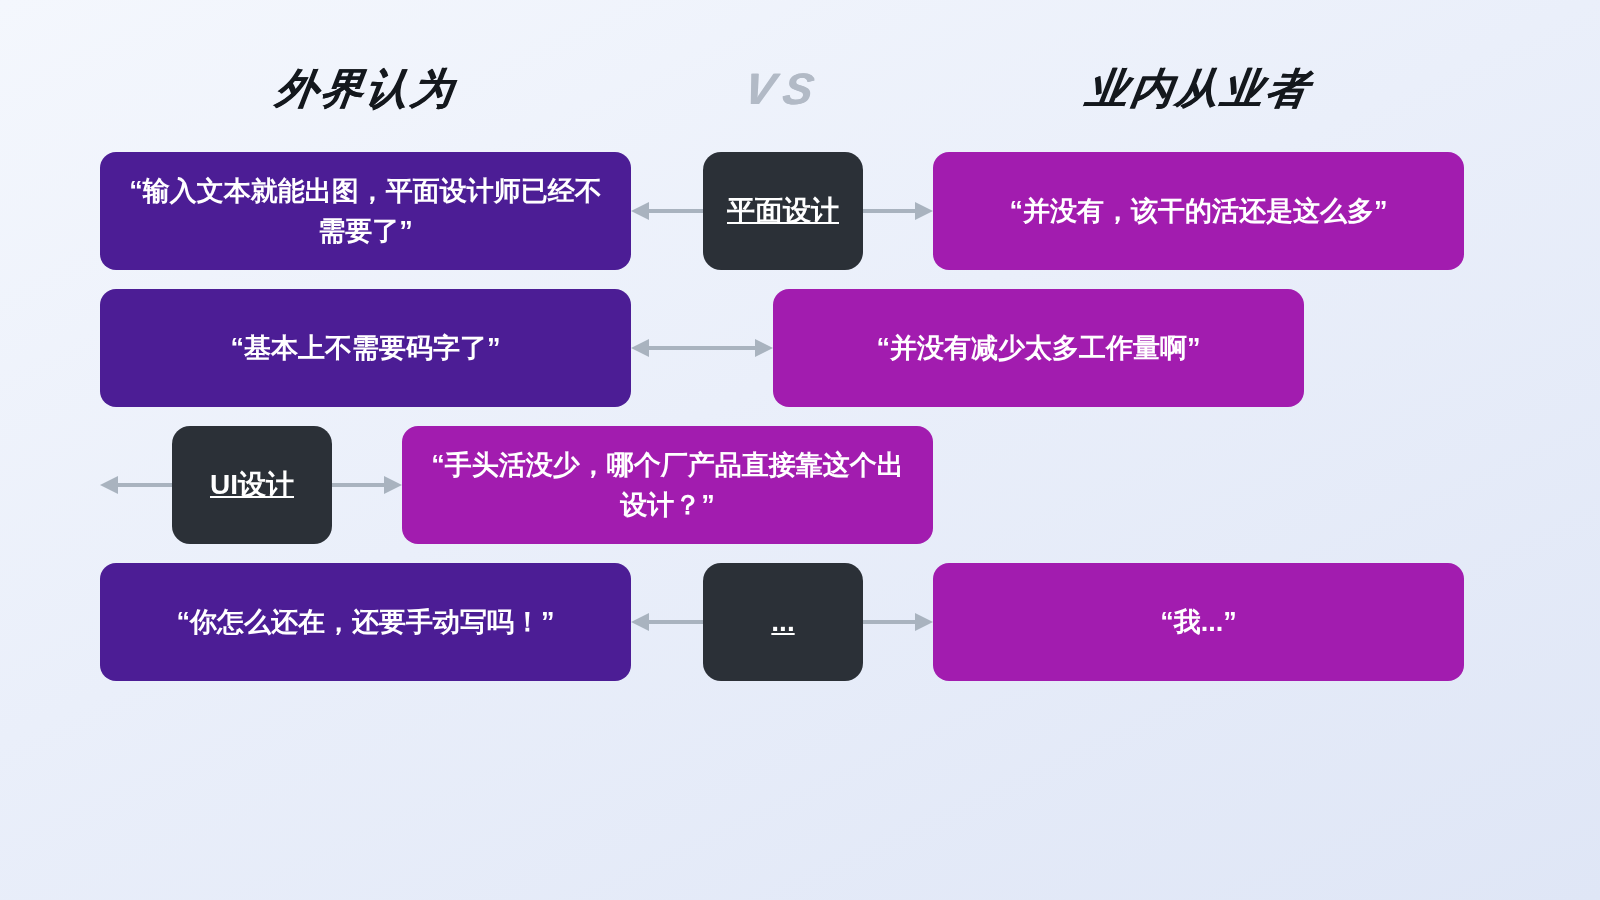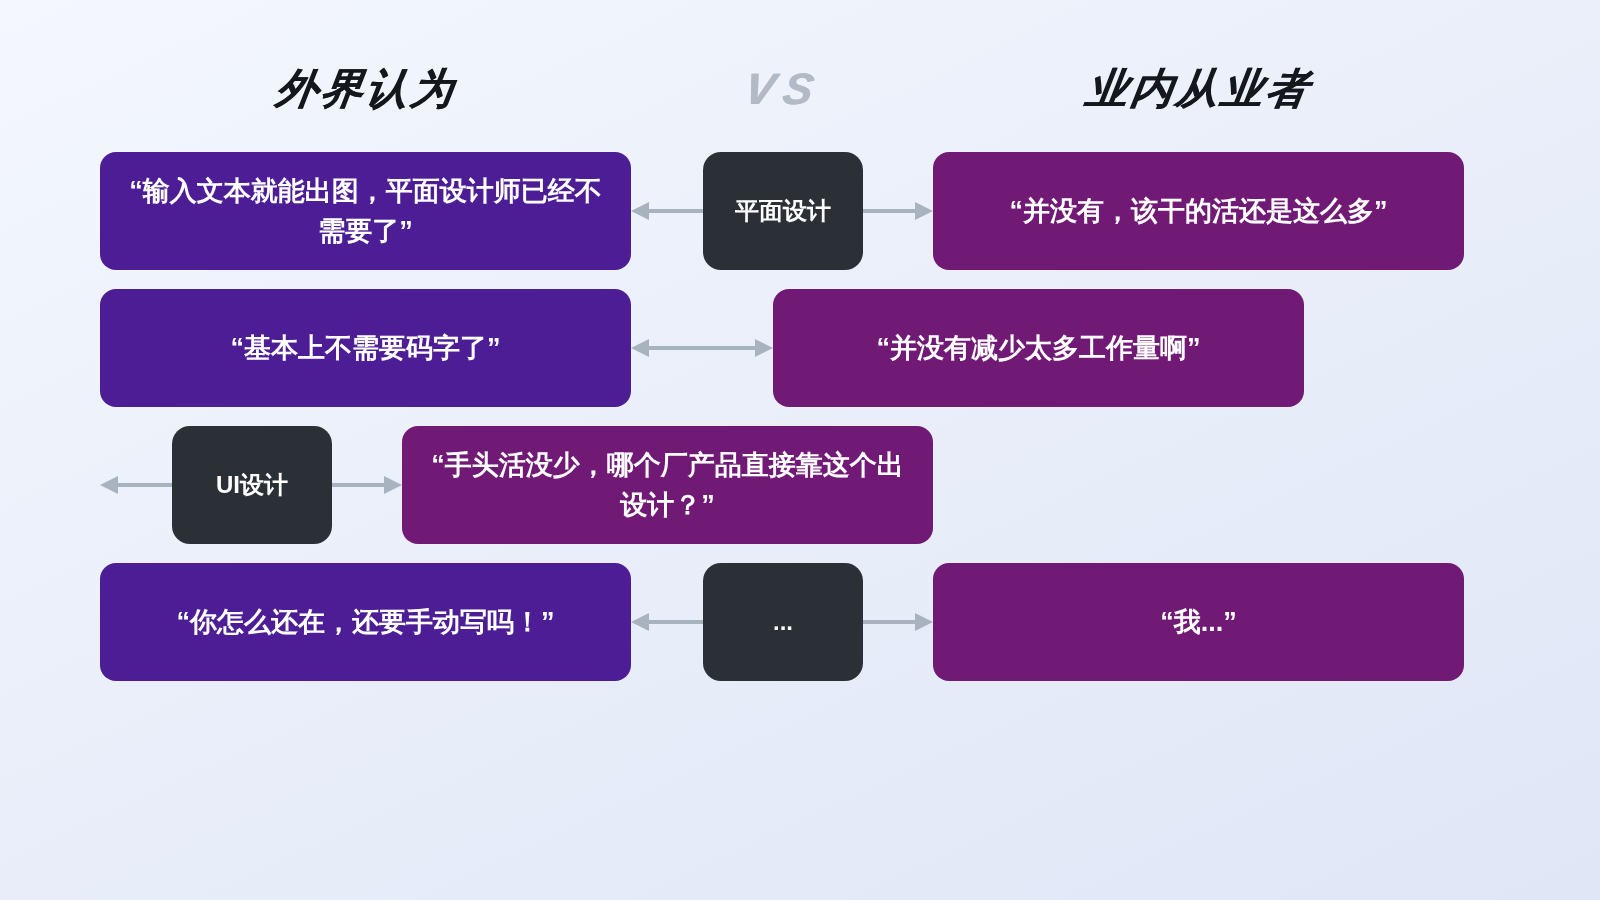--- a/index.html
+++ b/index.html
@@ -73,26 +73,27 @@
     justify-content: center;
     text-align: center;
     border-radius: 16px;
     color: #ffffff;
     font-weight: bold;
     font-size: 27px;
     line-height: 1.5;
     padding: 6px 28px;
   }
   .box.pink { background: #4c1d95; align-items: center; }
-  .box.blue { background: #701a75; }
+  .box.blue { background: #a21caf; }
   .box.dark {
     background: #2b3037;
     border-radius: 18px;
     padding: 6px 10px;
-    font-size: 24px;
+    font-size: 28px;
+    text-decoration: underline;
   }
 
   .arrow-cell {
     display: flex;
     align-items: center;
     justify-content: center;
     color: #a9b3bf;
   }
   .arrow-svg { display: block; }
 </style>

